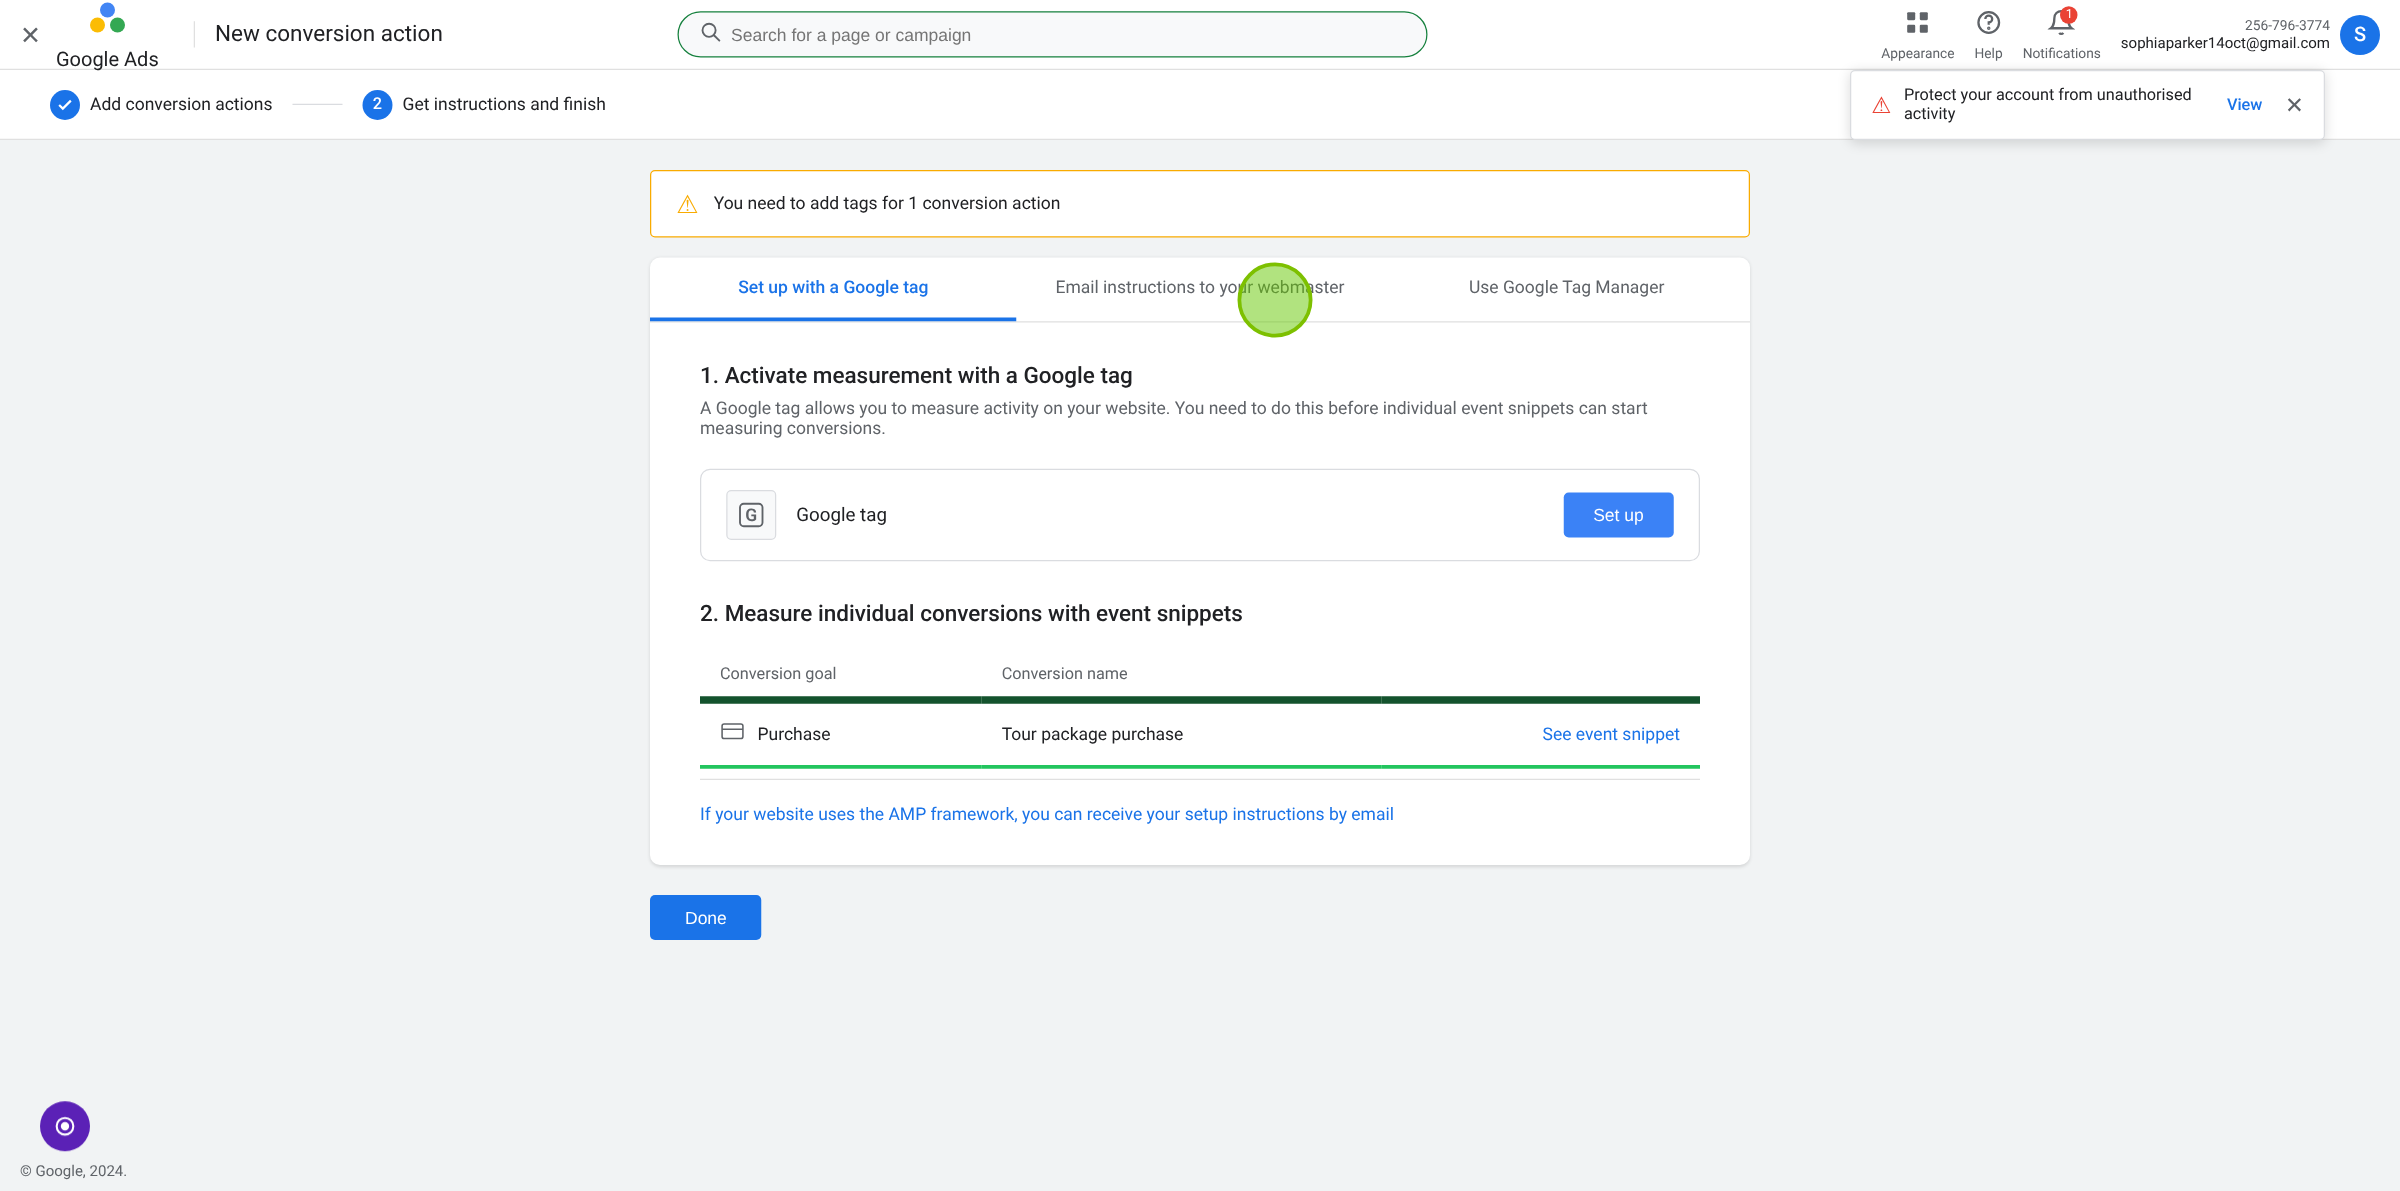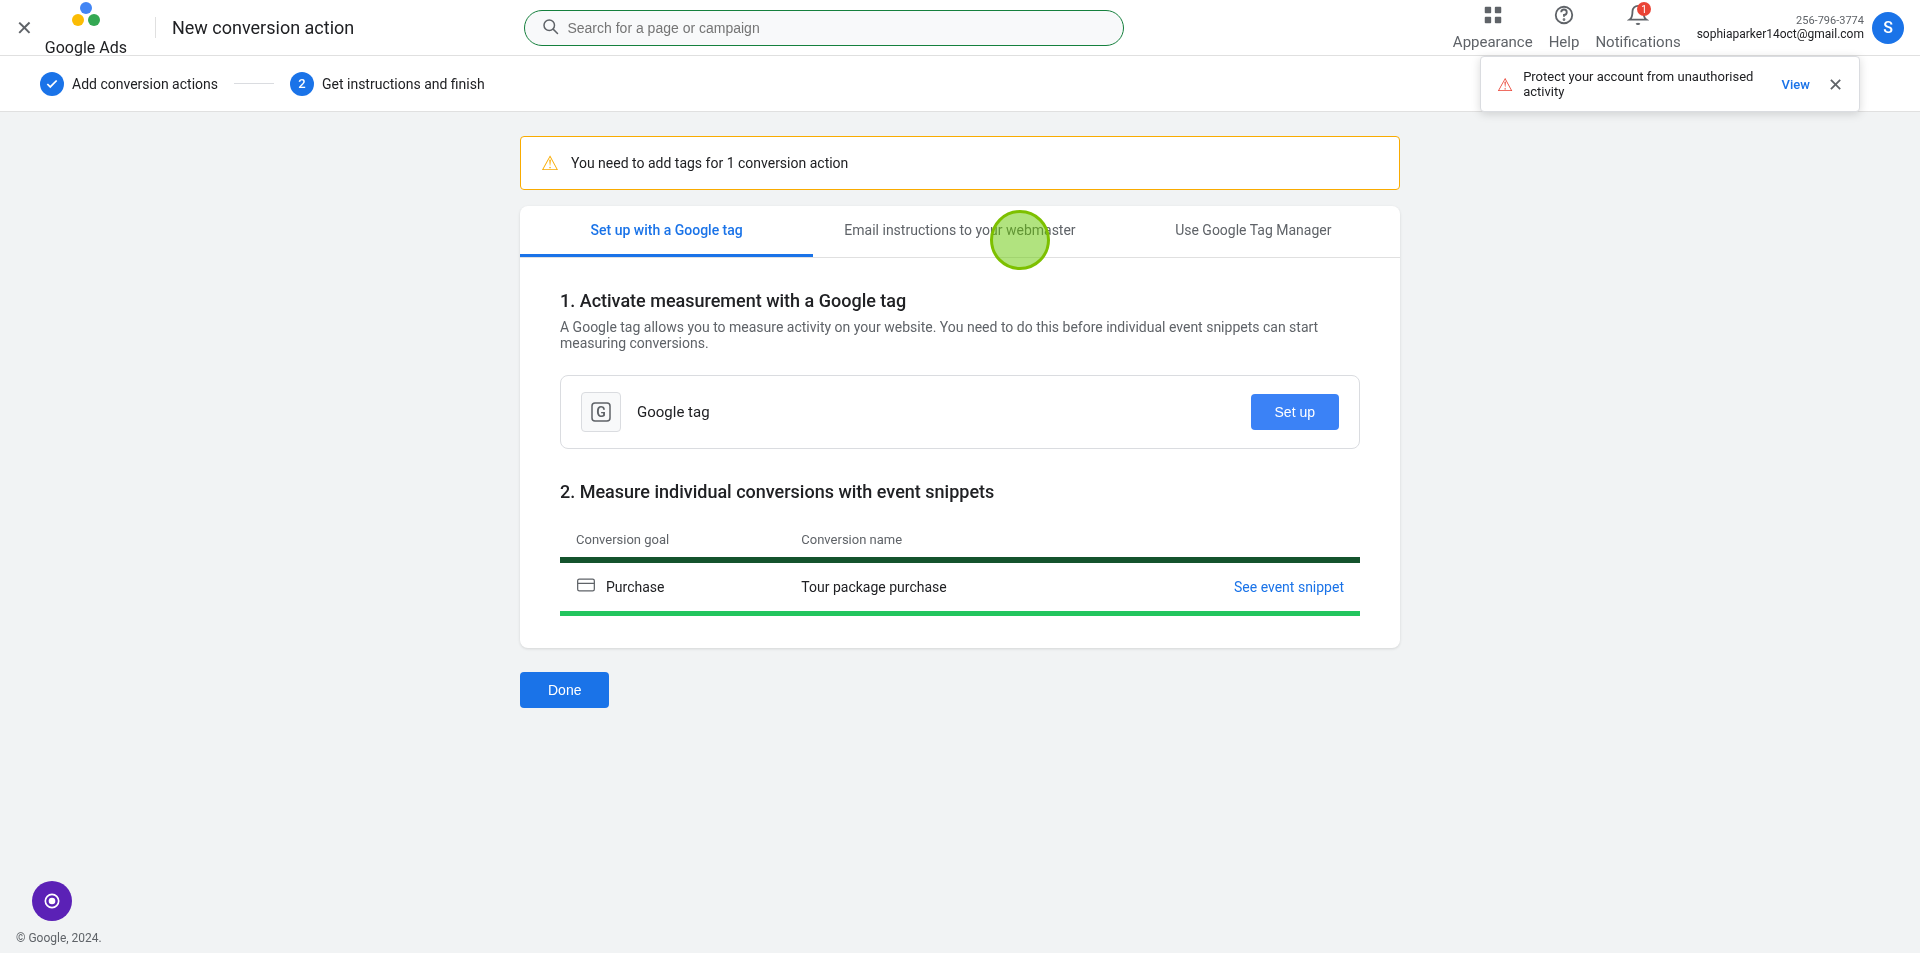--- a/index.html
+++ b/index.html
@@ -23,21 +23,21 @@
       padding: 6px 16px; background: #f8f9fa; gap: 8px;
     }
     .search-bar input {
       border: none; background: transparent; outline: none;
       font-size: 14px; color: #202124; width: 100%;
     }
     .search-icon-svg { color: #5f6368; font-size: 18px; }
     .nav-actions { display: flex; align-items: center; gap: 16px; margin-left: auto; }
     .nav-action { display: flex; flex-direction: column; align-items: center; cursor: pointer; gap: 2px; position: relative; }
     .nav-action-icon { font-size: 20px; color: #5f6368; }
-    .nav-action-label { font-size: 15px; color: #5f6368; }
+    .nav-action-label { font-size: 11px; color: #5f6368; }
     .notif-badge {
       position: absolute; top: -2px; right: -2px;
       background: #ea4335; color: #fff; border-radius: 50%;
       width: 14px; height: 14px; font-size: 10px;
       display: flex; align-items: center; justify-content: center;
     }
     .user-info { display: flex; align-items: center; gap: 8px; cursor: pointer; }
     .user-email { font-size: 12px; color: #202124; }
     .user-phone { font-size: 11px; color: #5f6368; }
     .user-text { text-align: right; }
@@ -134,21 +134,21 @@
 
     
     .conv-table { width: 100%; border-collapse: collapse; }
     .conv-table th {
       text-align: left; padding: 10px 16px;
       font-size: 13px; color: #5f6368; font-weight: 400;
       border-bottom: 6px solid #14532d;
     }
     .conv-table td {
       padding: 12px 16px; font-size: 14px; color: #202124;
-      border-bottom: 5px solid #22c55e;
+      border-bottom: 3px solid #22c55e;
       vertical-align: middle;
     }
     .conv-table td:last-child { color: #1a73e8; cursor: pointer; text-align: right; }
     .conv-goal-cell { display: flex; align-items: center; gap: 10px; }
     .purchase-icon { color: #5f6368; font-size: 18px; }
 
     
     .amp-section { padding: 20px 0 0; border-top: 1px solid #e0e0e0; margin-top: 8px; }
     .amp-link { font-size: 14px; color: #1a73e8; cursor: pointer; text-decoration: none; }
 
@@ -333,20 +333,23 @@
                 </span>
                 <span>Purchase</span>
               </div>
             </td>
             <td>Tour package purchase</td>
             <td>See event snippet</td>
           </tr>
         </tbody>
       </table>
 
+      <div class="amp-section">
+        <a class="amp-link">If your website uses the AMP framework, you can receive your setup instructions by email</a>
+      </div>
 
     </div>
   </div>
 
   <div class="done-section">
     <button class="done-btn">Done</button>
   </div>
 
 </div>
 

